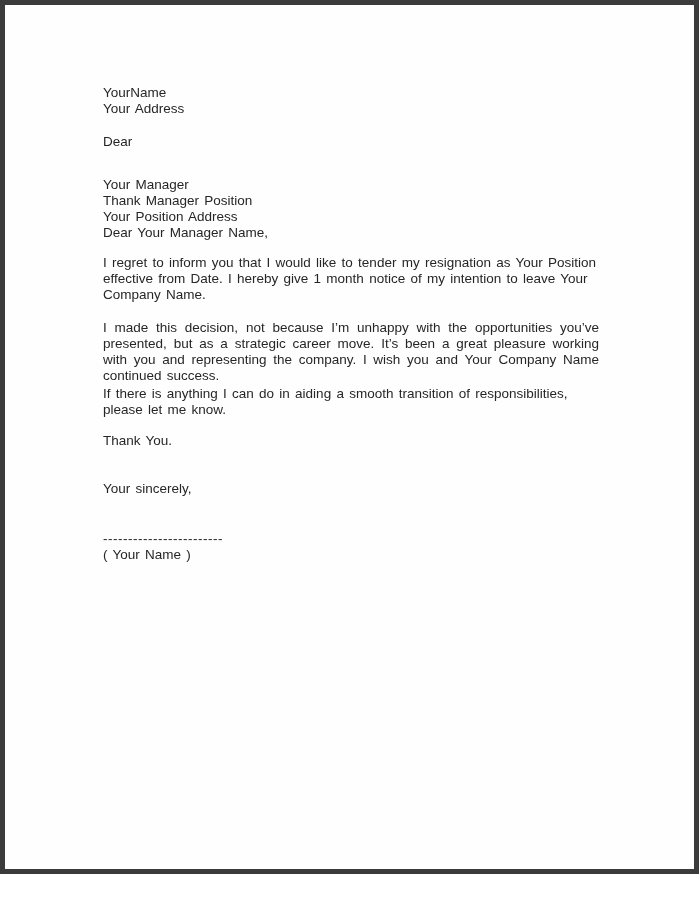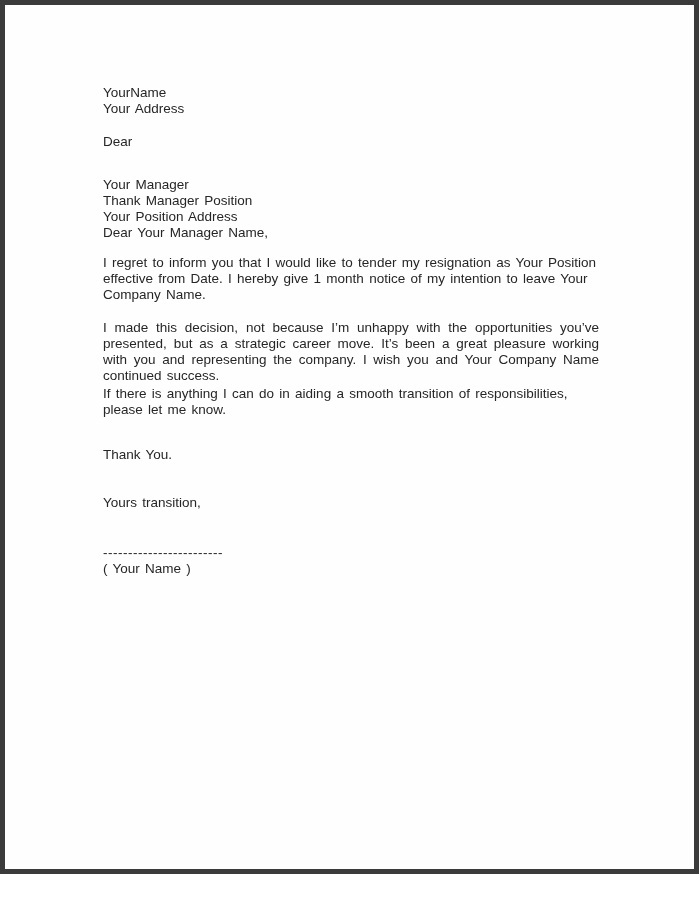--- a/index.html
+++ b/index.html
@@ -31,21 +31,21 @@
     word-spacing: 1.5px;
   }
   .line { white-space: pre; }
   .date-line      { margin-top: 17px; }
   .recipient-block{ margin-top: 27px; }
   .salutation     { }
   .para           { margin: 0; }
   .para-1         { margin-top: 14px; }
   .para-2         { margin-top: 17px; text-align: justify; }
   .para-3         { margin-top: 2px; }
-  .thanks         { margin-top: 29px; }
+  .thanks         { margin-top: 15px; }
   .closing        { margin-top: 32px; }
   .signature-block{ margin-top: 34px; }
   .signature-rule { letter-spacing: 0.5px; }
 </style>
 </head>
 <body>
 
 <div class="page">
   <div class="content">
 
@@ -63,21 +63,21 @@
     </div>
 
     <div class="line salutation">Dear Your Manager Name,</div>
 
     <p class="para para-1">I regret to inform you that I would like to tender my resignation as Your Position effective from Date. I hereby give 1 month notice of my intention to leave Your Company Name.</p>
     <p class="para para-2">I made this decision, not because I’m unhappy with the opportunities you’ve presented, but as a strategic career move. It’s been a great pleasure working with you and representing the company. I wish you and Your Company Name continued success.</p>
     <p class="para para-3">If there is anything I can do in aiding a smooth transition of responsibilities, please let me know.</p>
 
     <div class="line thanks">Thank You.</div>
 
-    <div class="line closing">Yours transition,</div>
+    <div class="line closing">Your sincerely,</div>
 
     <div class="signature-block">
       <div class="line signature-rule">------------------------</div>
       <div class="line">( Your Name )</div>
     </div>
 
   </div>
 </div>
 
 </body></html>

